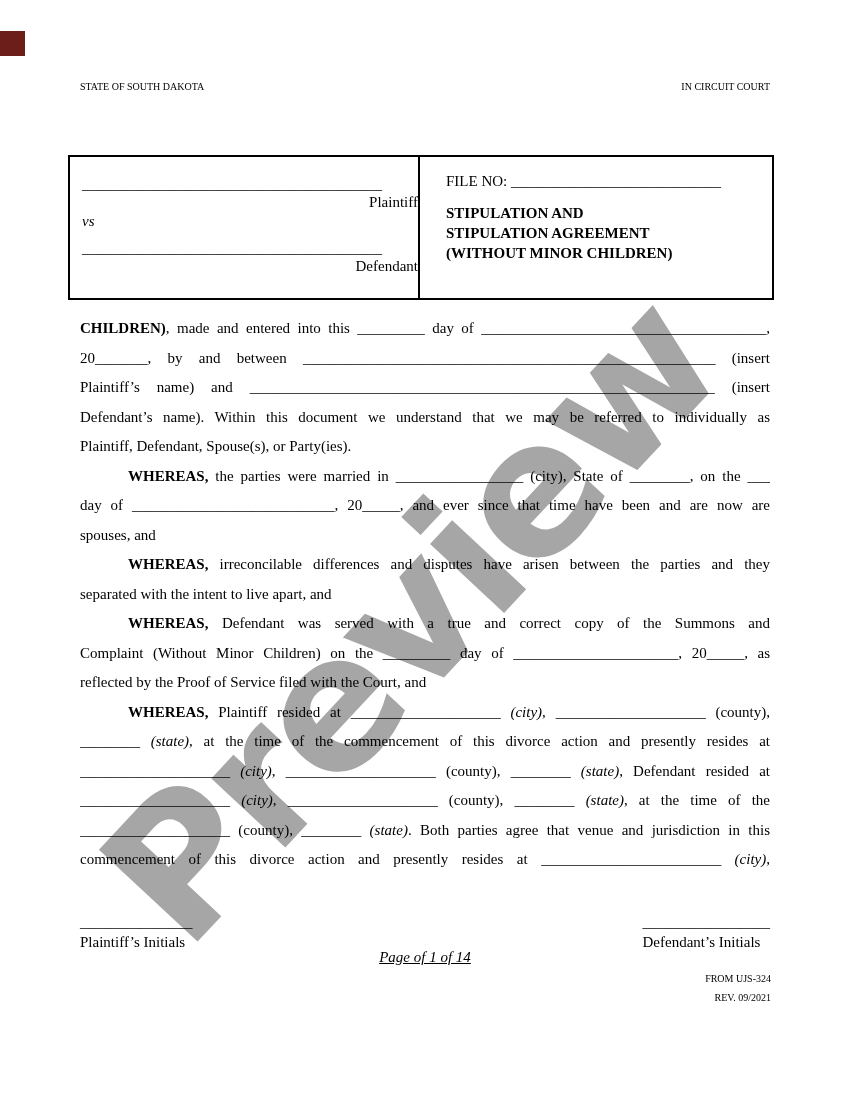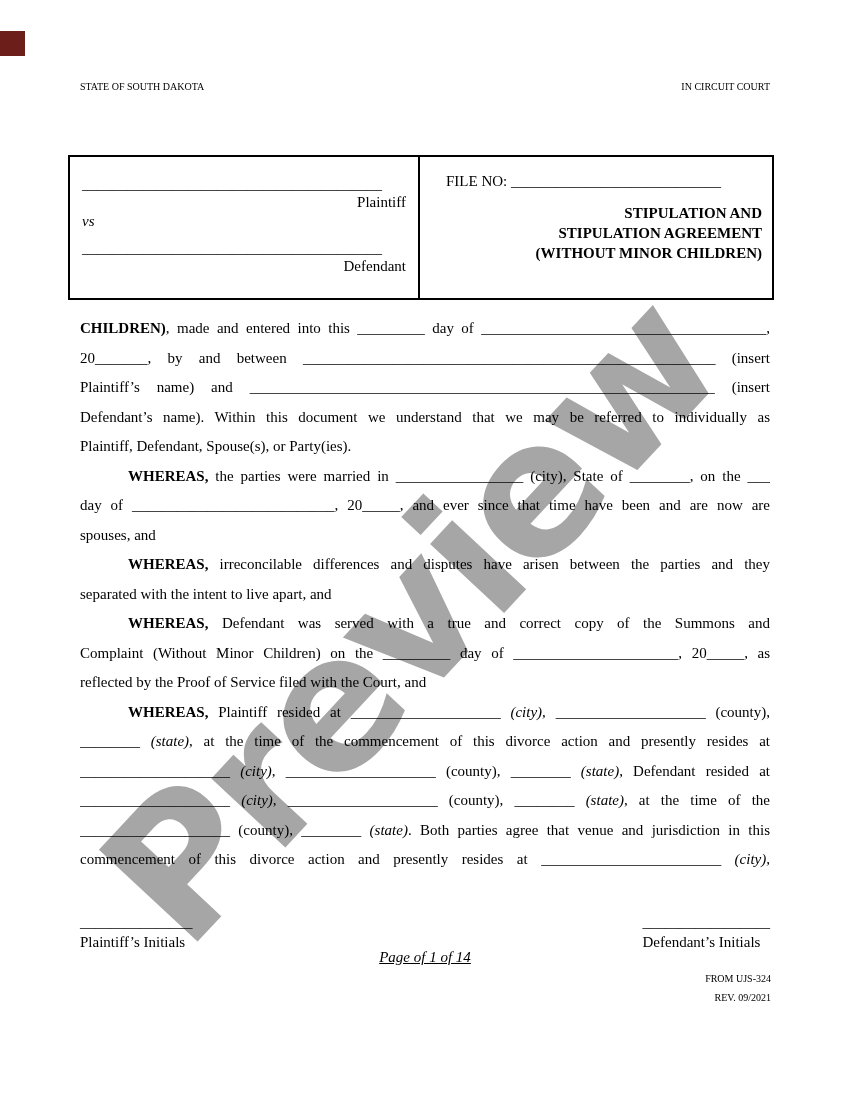--- a/index.html
+++ b/index.html
@@ -13,27 +13,27 @@
   .corner-artifact{position:absolute;left:0;top:31px;width:25px;height:25px;z-index:2;}
 
   .hdr-row{position:absolute;left:80px;width:690px;display:flex;justify-content:space-between;
         font-size:10px;}
   .hdr-row-1{top:81px;}
   .hdr-row-2{top:118px;}
 
   .caption-box{position:absolute;left:68px;top:155px;width:702px;height:141px;
         border:2px solid #000;display:flex;}
   .cap-left{width:350px;border-right:2px solid #000;box-sizing:border-box;
-        padding:10px 12px 0 12px;}
+        padding:10px 0 0 12px;}
   .cap-left .blank{letter-spacing:0;line-height:18px;margin-top:8px;}
   .cap-left .lbl{text-align:right;line-height:19px;}
   .cap-left .vs{line-height:19px;font-style:italic;}
-  .cap-right{flex:1;box-sizing:border-box;padding:14px 10px 0 26px;}
+  .cap-right{flex:1;box-sizing:border-box;padding:14px 1px 0 26px;}
   .file-no{line-height:20px;}
-  .doc-title{margin-top:12px;text-align:right;font-weight:bold;line-height:20px;}
+  .doc-title{margin-top:12px;text-align:left;font-weight:bold;line-height:20px;}
 
   .body-text{position:absolute;left:80px;top:314px;width:690px;}
   .line{height:29.5px;line-height:29.5px;overflow:hidden;text-align:left;}
   .line.just{text-align:justify;text-align-last:justify;}
   .line.indent{text-indent:48px;}
   .b{font-weight:bold;}
   .i{font-style:italic;}
 
   .init-left{position:absolute;left:80px;top:912px;line-height:20px;}
   .init-right{position:absolute;right:80px;top:912px;line-height:20px;text-align:left;}

